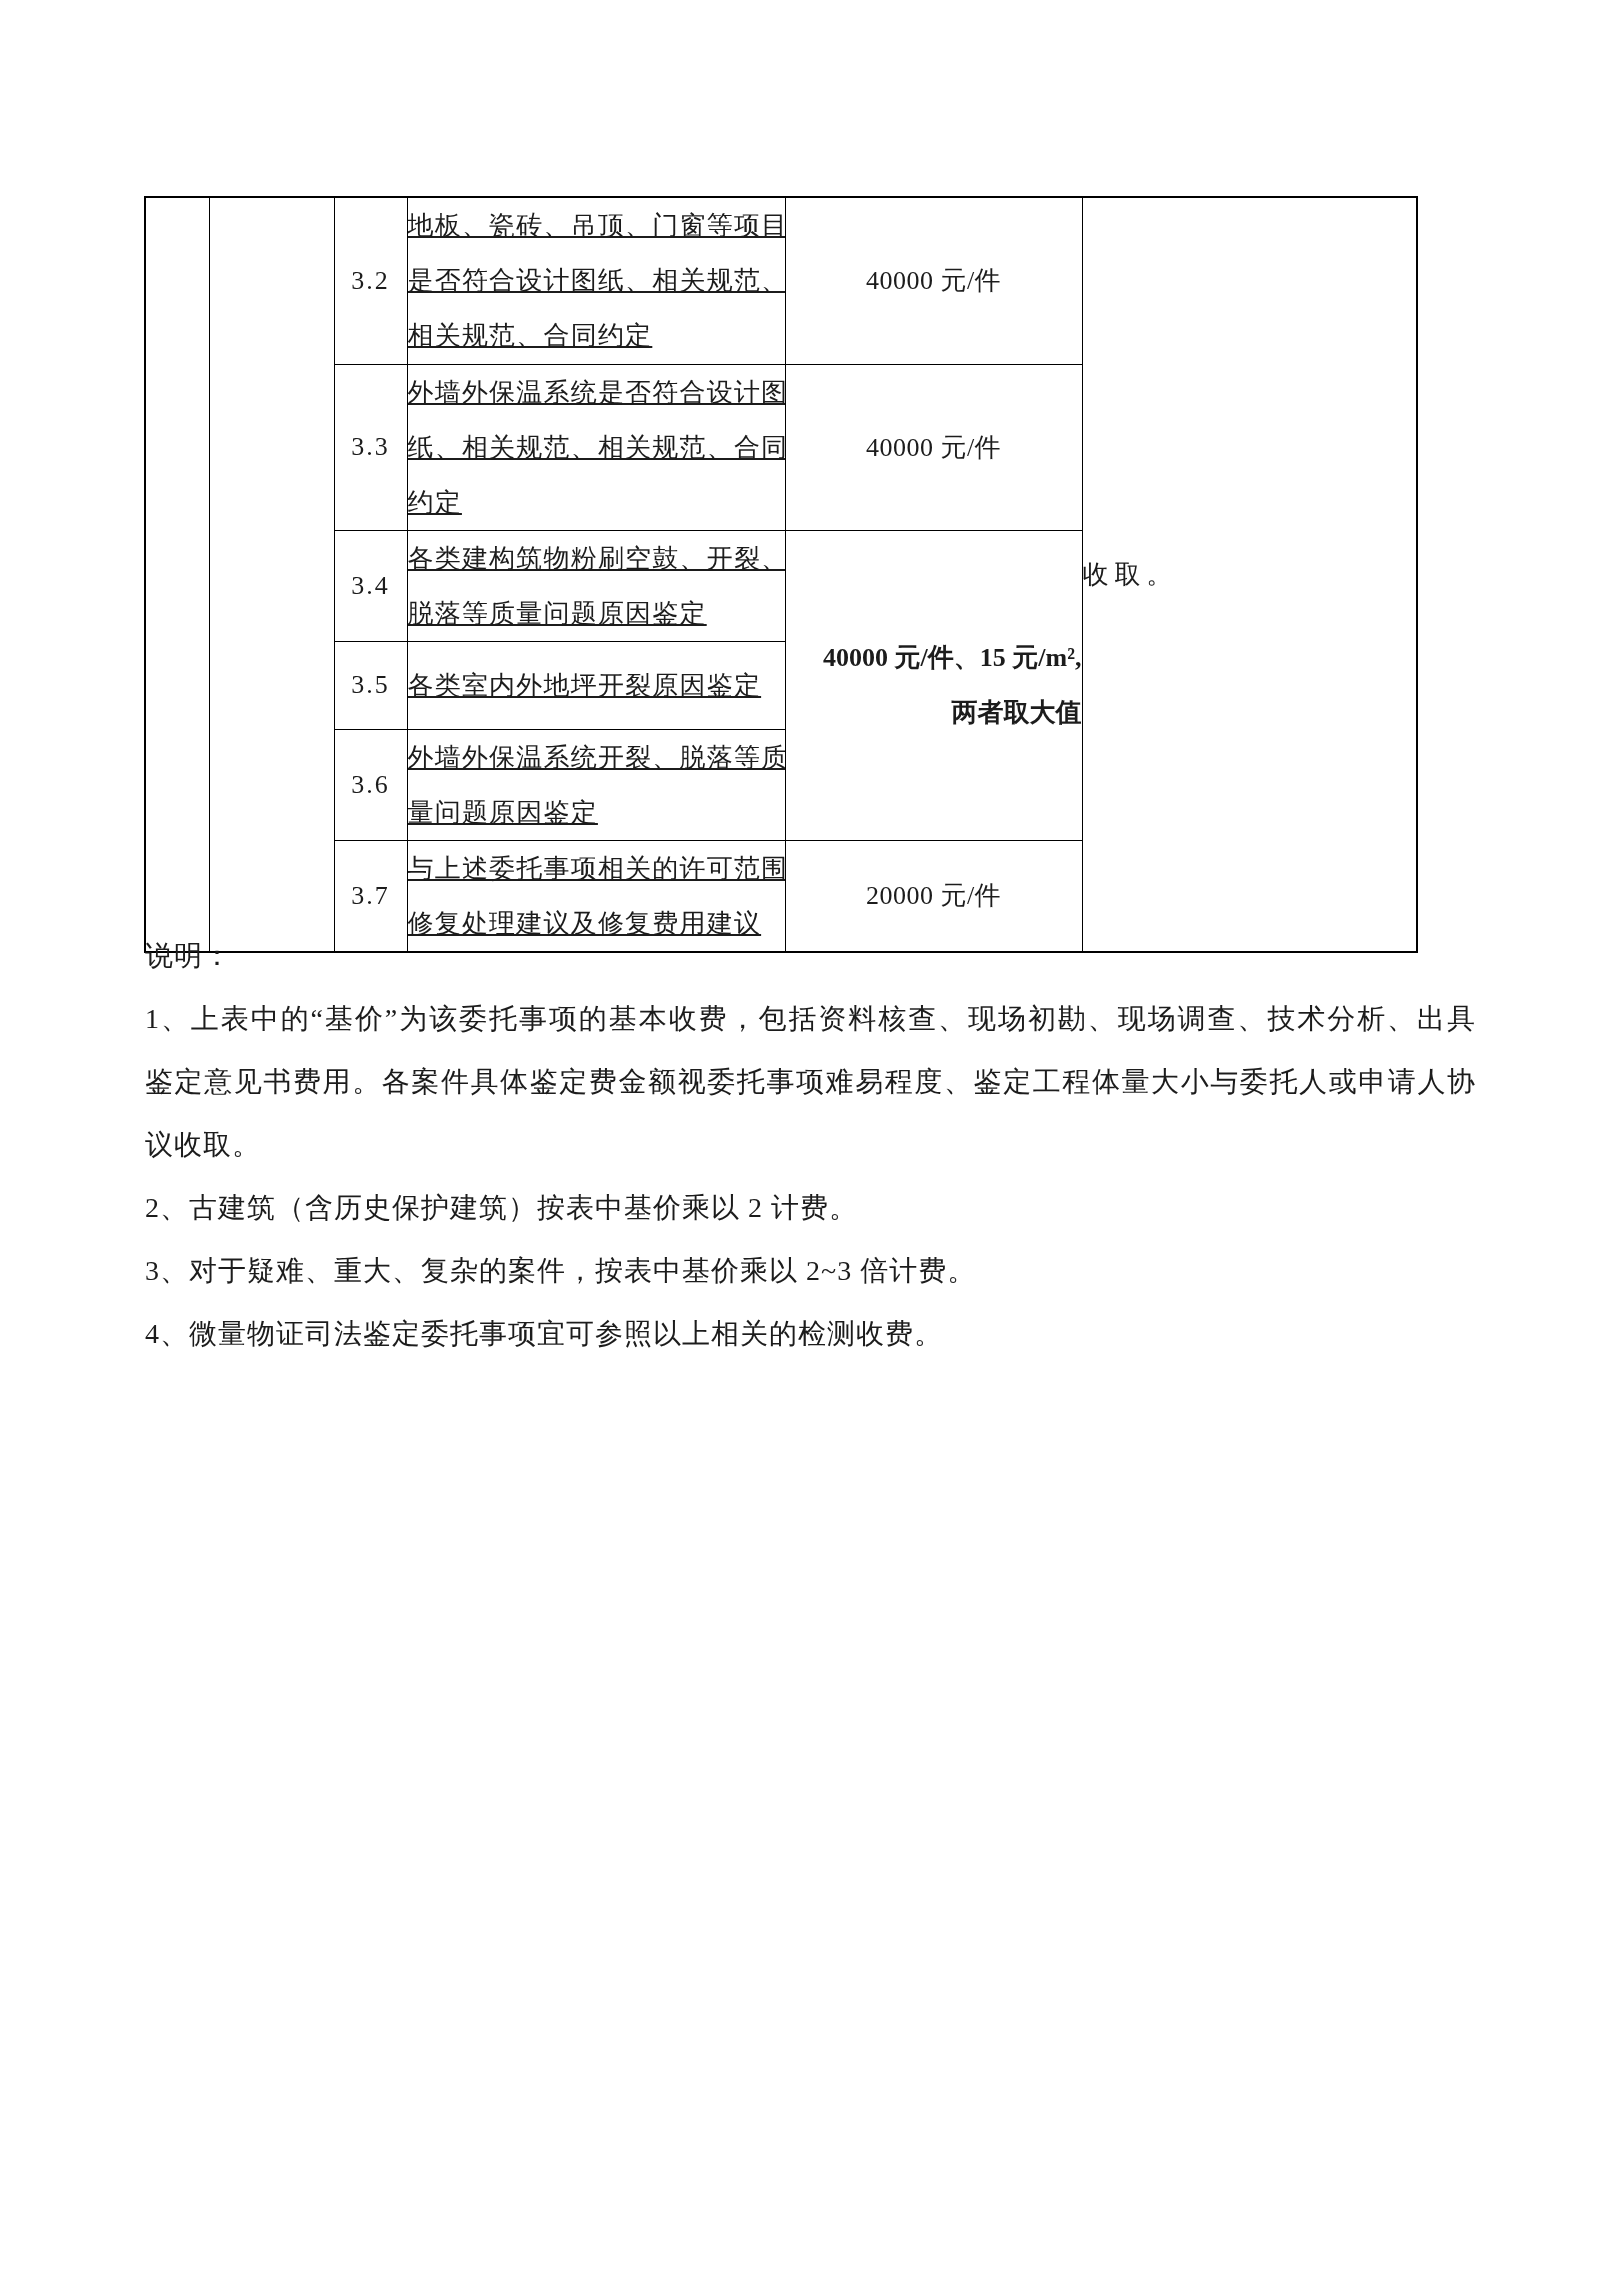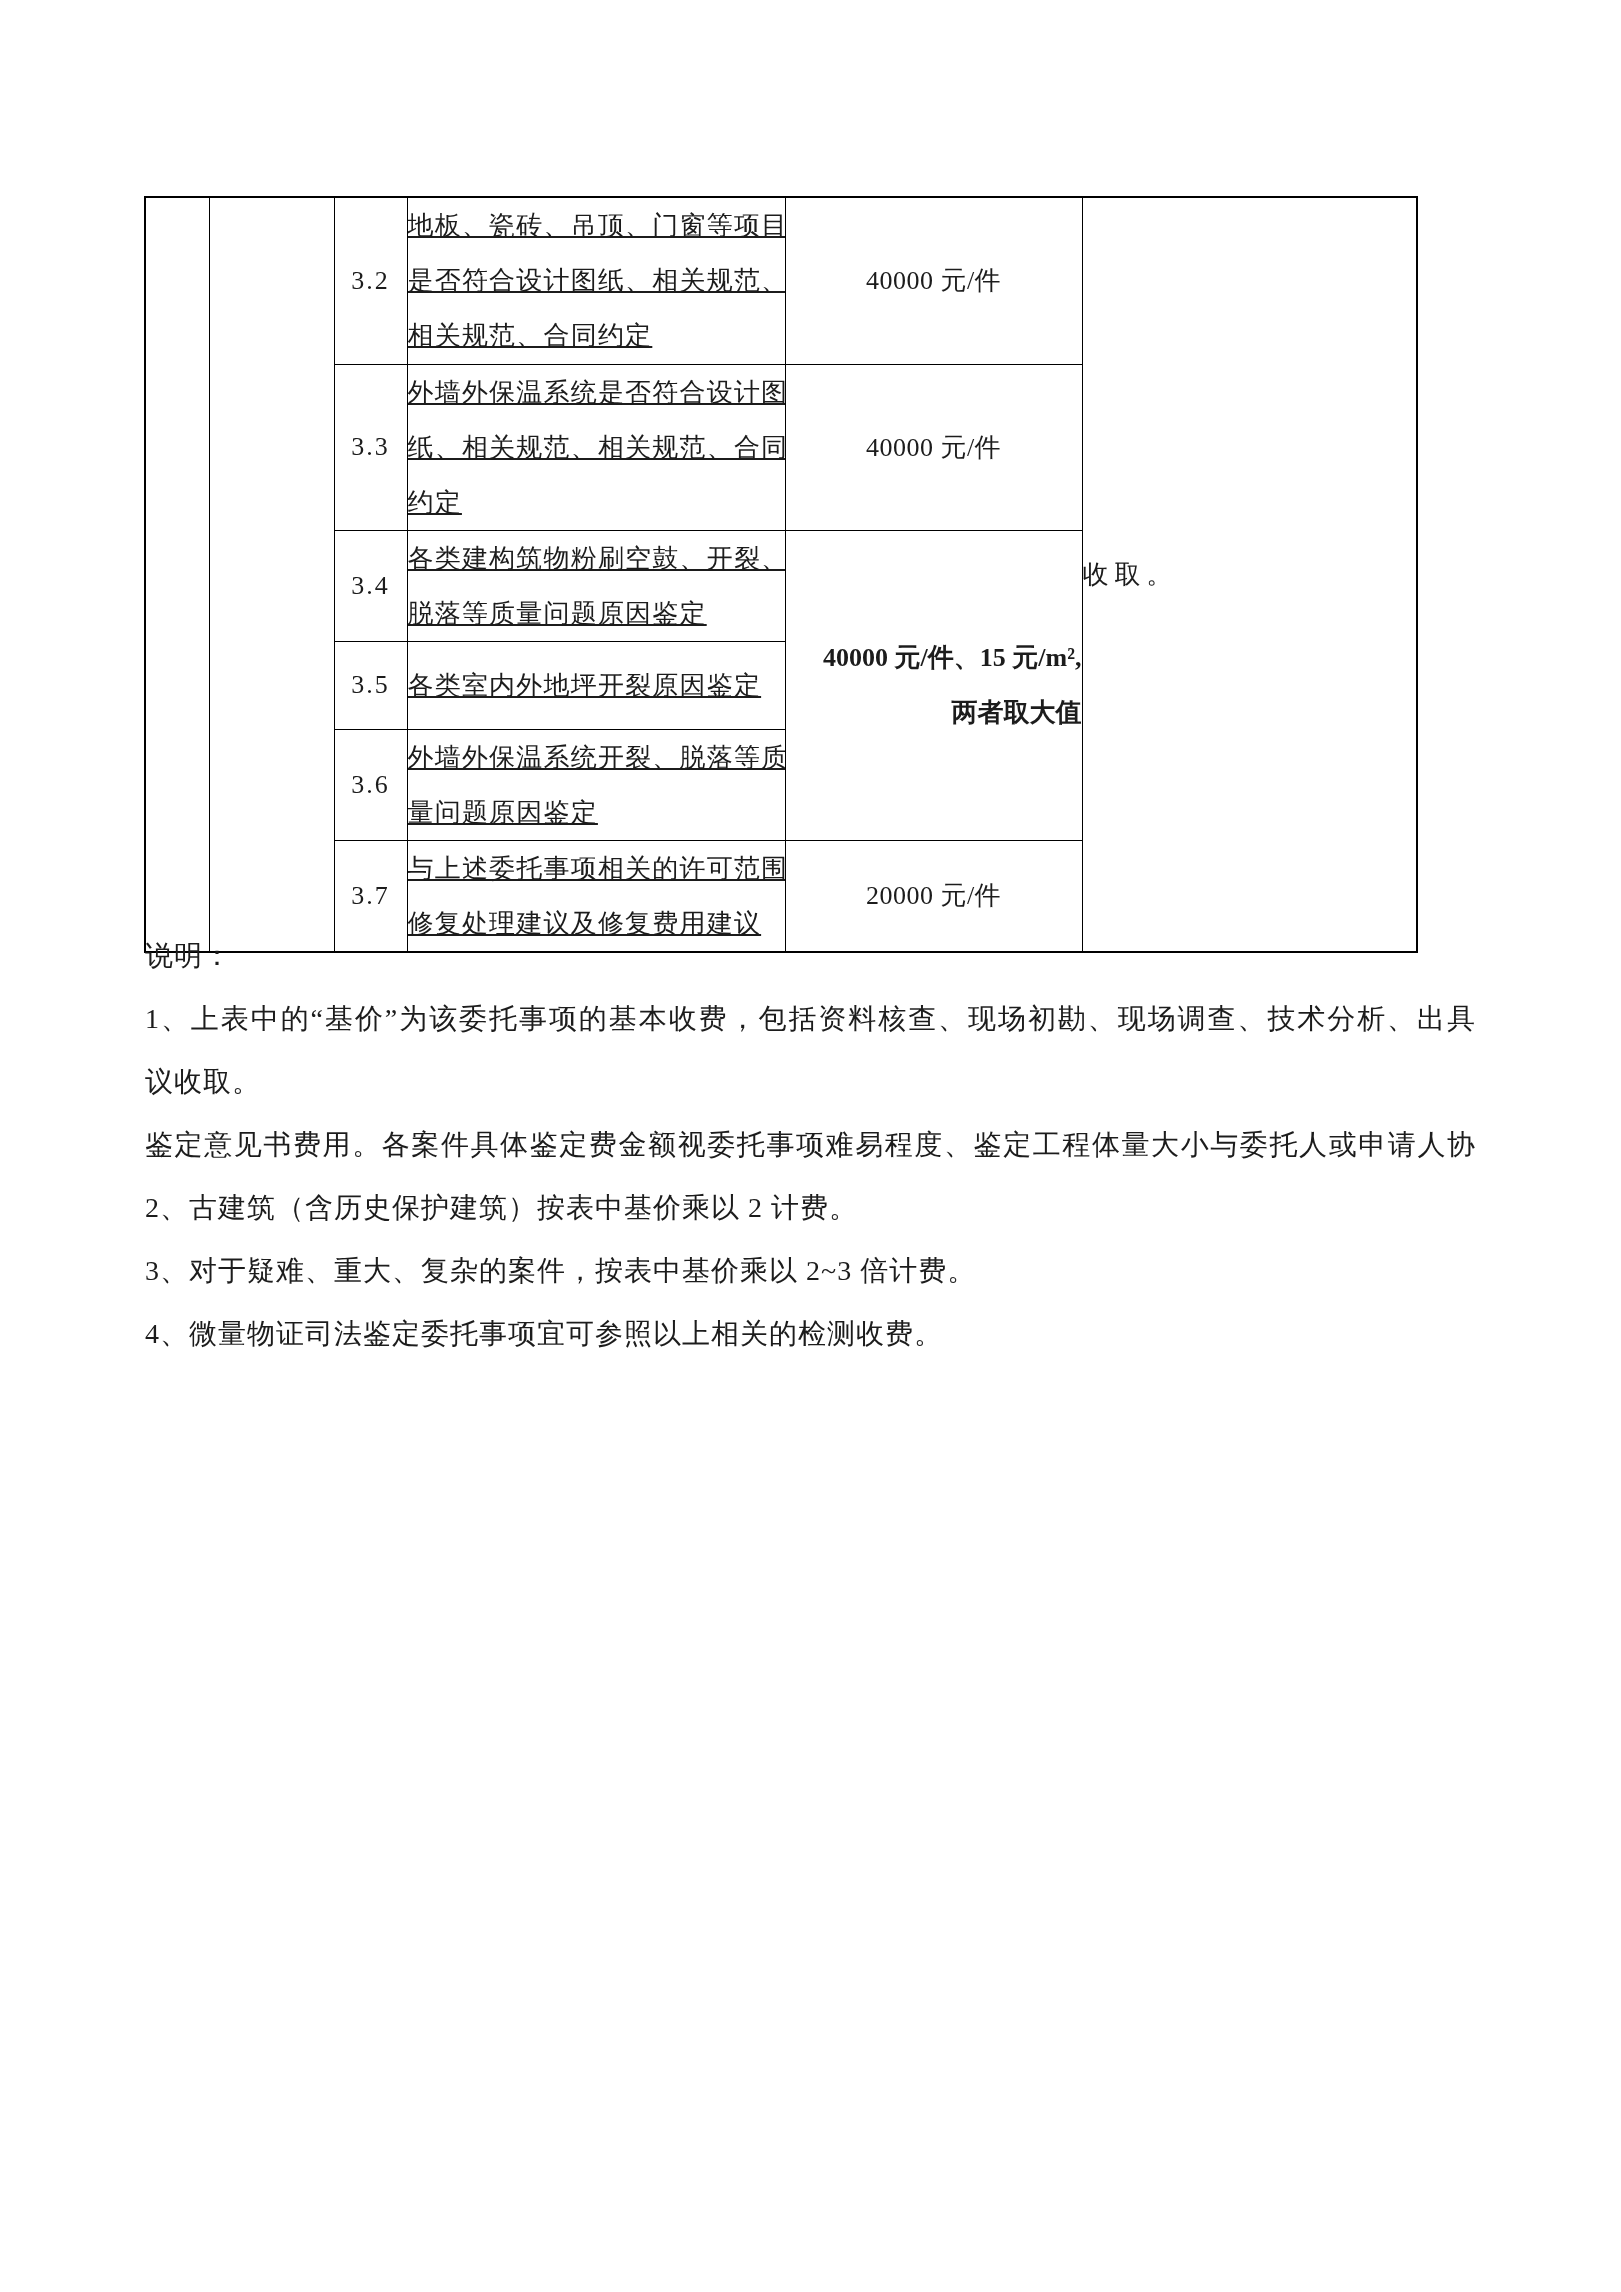--- a/index.html
+++ b/index.html
@@ -115,21 +115,21 @@
           <div class="desc-line">修复处理建议及修复费用建议</div>
         </td>
         <td class="price-cell">20000 元/件</td>
       </tr>
     </tbody>
   </table>
 
   <div class="notes">
     <div class="nline">说明：</div>
     <div class="nline fill">1、上表中的“基价”为该委托事项的基本收费，包括资料核查、现场初勘、现场调查、技术分析、出具</div>
+    <div class="nline fill">鉴定意见书费用。各案件具体鉴定费金额视委托事项难易程度、鉴定工程体量大小与委托人或申请人协</div>
     <div class="nline">议收取。</div>
-    <div class="nline fill">鉴定意见书费用。各案件具体鉴定费金额视委托事项难易程度、鉴定工程体量大小与委托人或申请人协</div>
     <div class="nline">2、古建筑（含历史保护建筑）按表中基价乘以 2 计费。</div>
     <div class="nline">3、对于疑难、重大、复杂的案件，按表中基价乘以 2~3 倍计费。</div>
     <div class="nline">4、微量物证司法鉴定委托事项宜可参照以上相关的检测收费。</div>
   </div>
 
 </div>
 
 
 </body></html>

